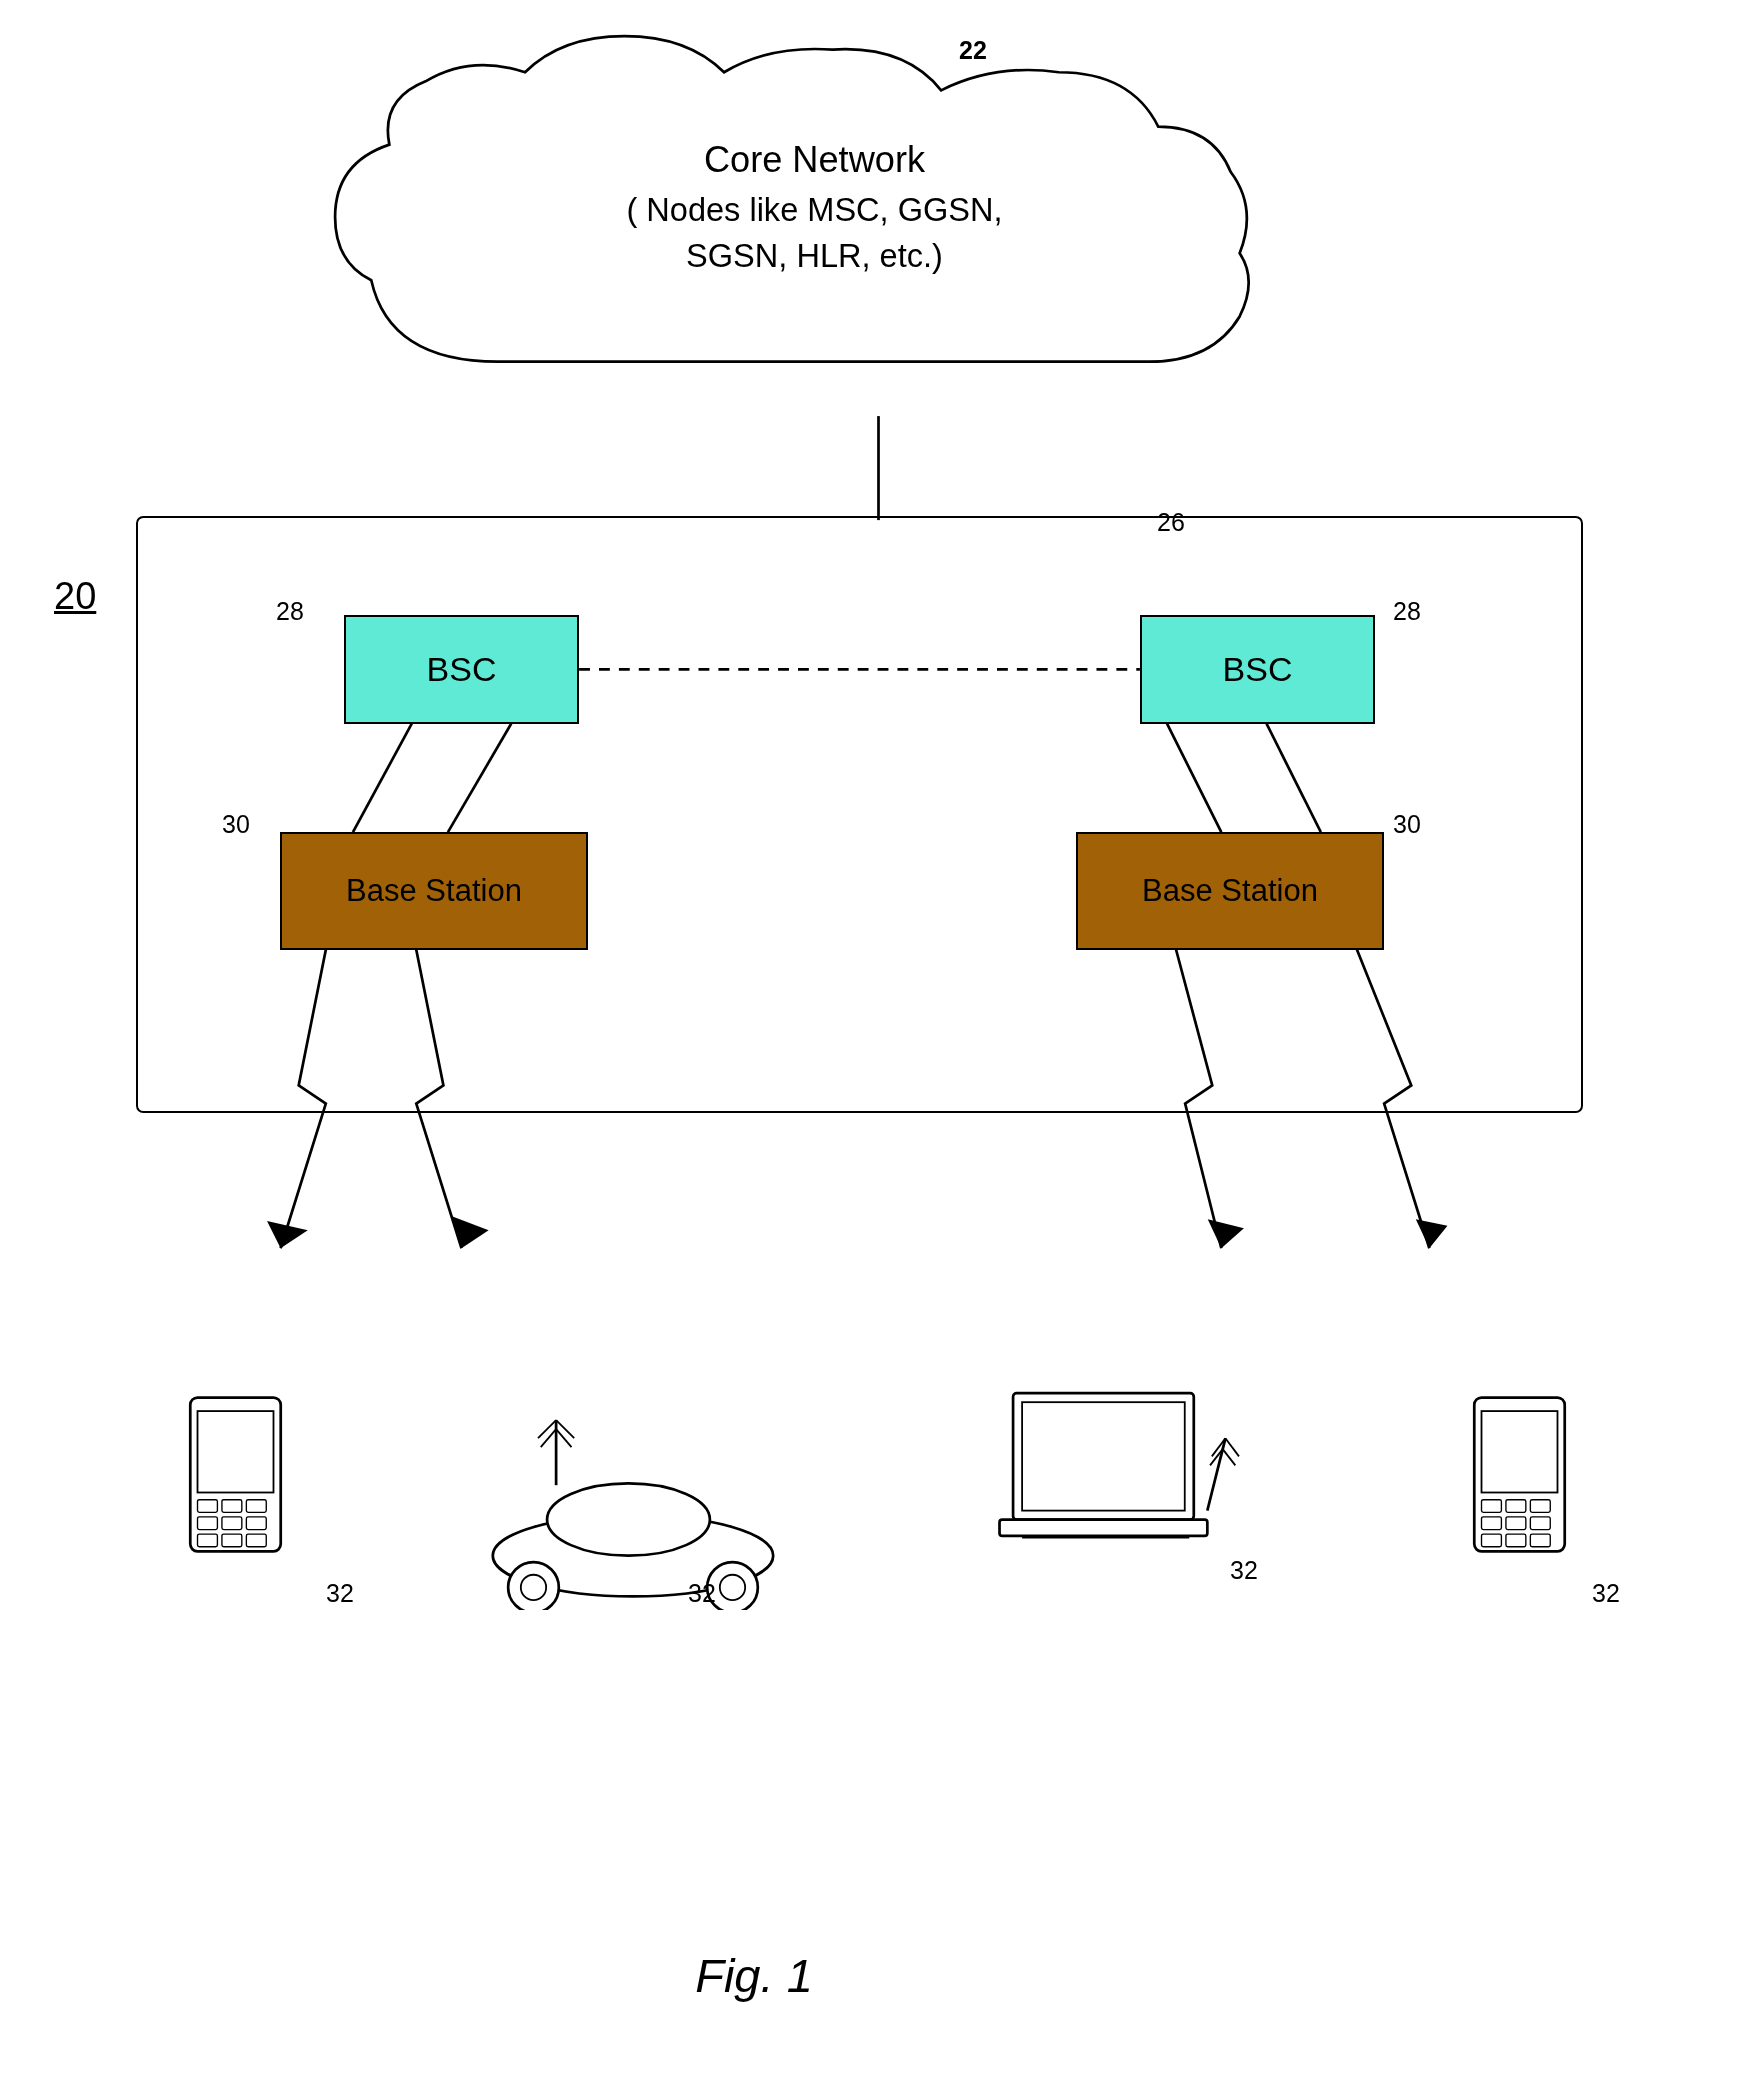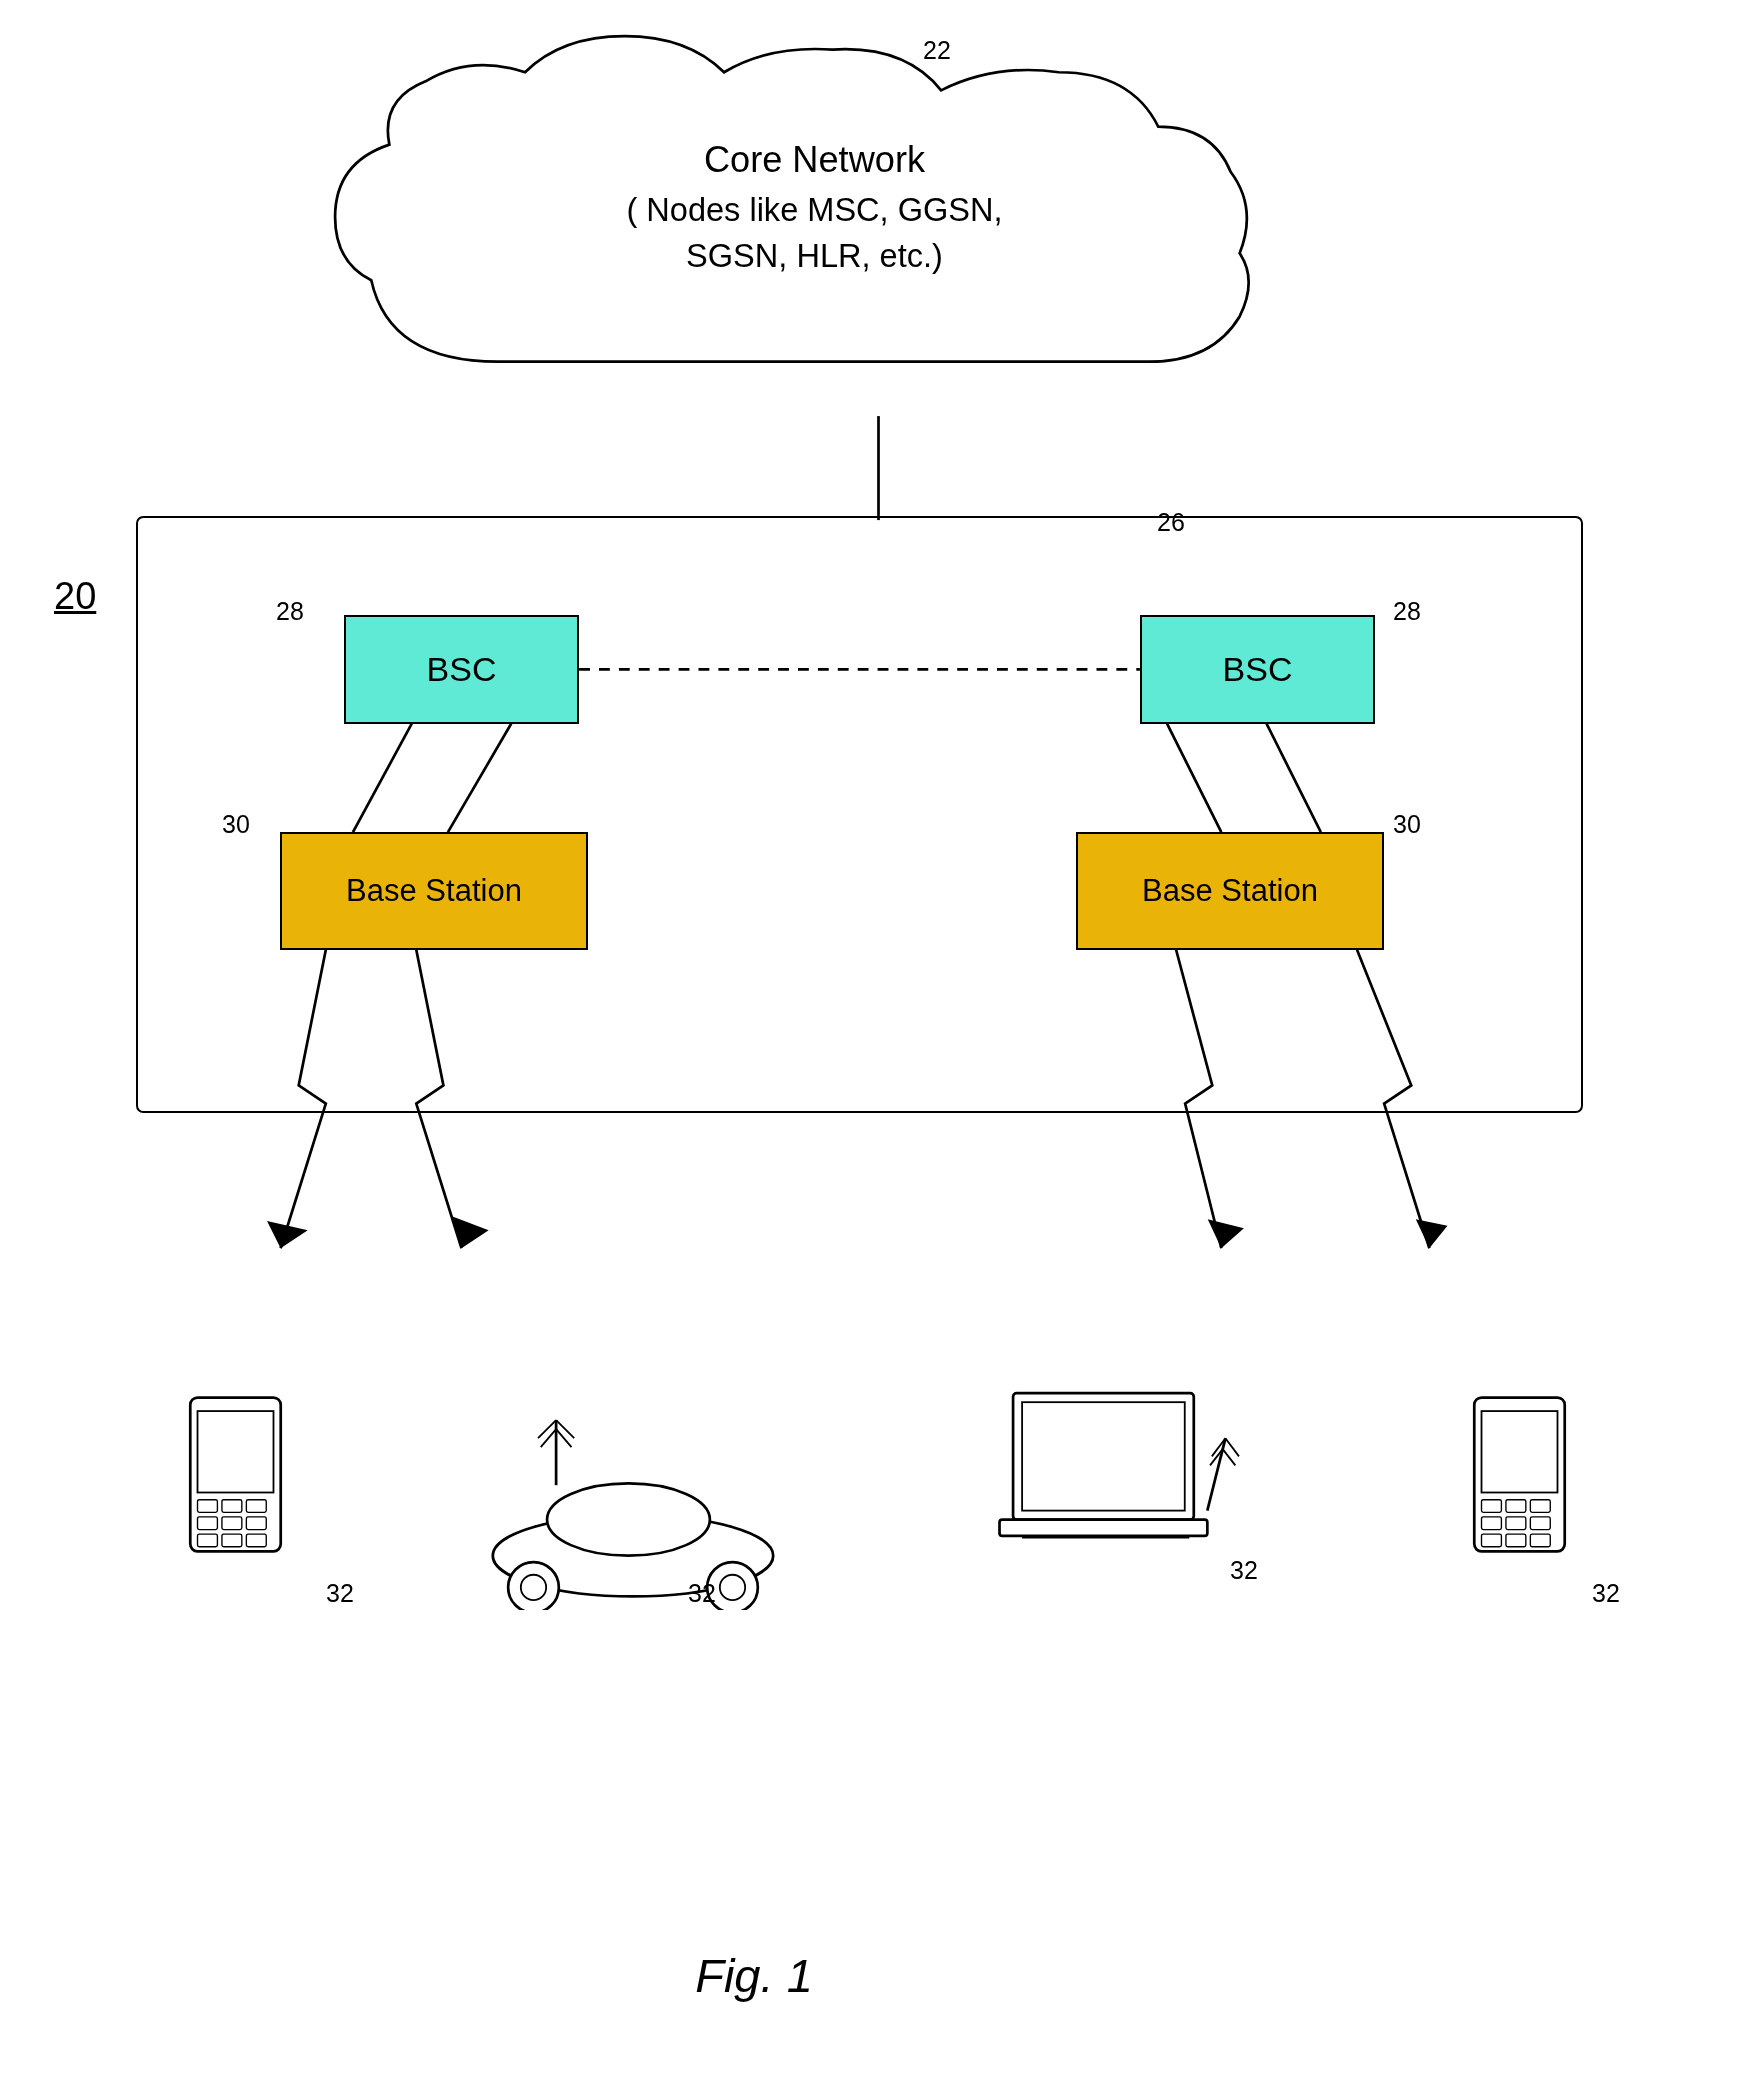--- a/index.html
+++ b/index.html
@@ -80,21 +80,21 @@
     
     .bs-box {
       position: absolute;
       width: 308px;
       height: 118px;
       border: 2.7px solid #000;
       display: flex;
       align-items: center;
       justify-content: center;
       font-size: 31px;
-      background: #eab308;
+      background: #a16207;
     }
 
     .bs-left {
       top: 832px;
       left: 280px;
     }
 
     .bs-right {
       top: 832px;
       left: 1076px;
@@ -156,21 +156,21 @@
       Q 1040,280 1020,320
       Q 990,370 920,370
       Z
     " fill="white" stroke="black" stroke-width="3"></path>
 
     <text x="550" y="160" text-anchor="middle" font-size="40" font-family="Arial">Core Network</text>
     <text x="550" y="215" text-anchor="middle" font-size="36" font-family="Arial">( Nodes like MSC, GGSN,</text>
     <text x="550" y="265" text-anchor="middle" font-size="36" font-family="Arial">SGSN, HLR, etc.)</text>
   </svg>
 
-  <div class="ref-label" style="top:36px; left:923px;">22</div>
+  <div class="ref-label" style="top:36px; left:959px;font-weight:bold;">22</div>
 
   <div class="ref-20">20</div>
 
   <div class="ran-box"></div>
 
 
   <div class="ref-label" style="top:508px; left:1149px;margin-left:8px;">26</div>
 
   <div class="bsc-box bsc-left">
     <span>BSC</span>

